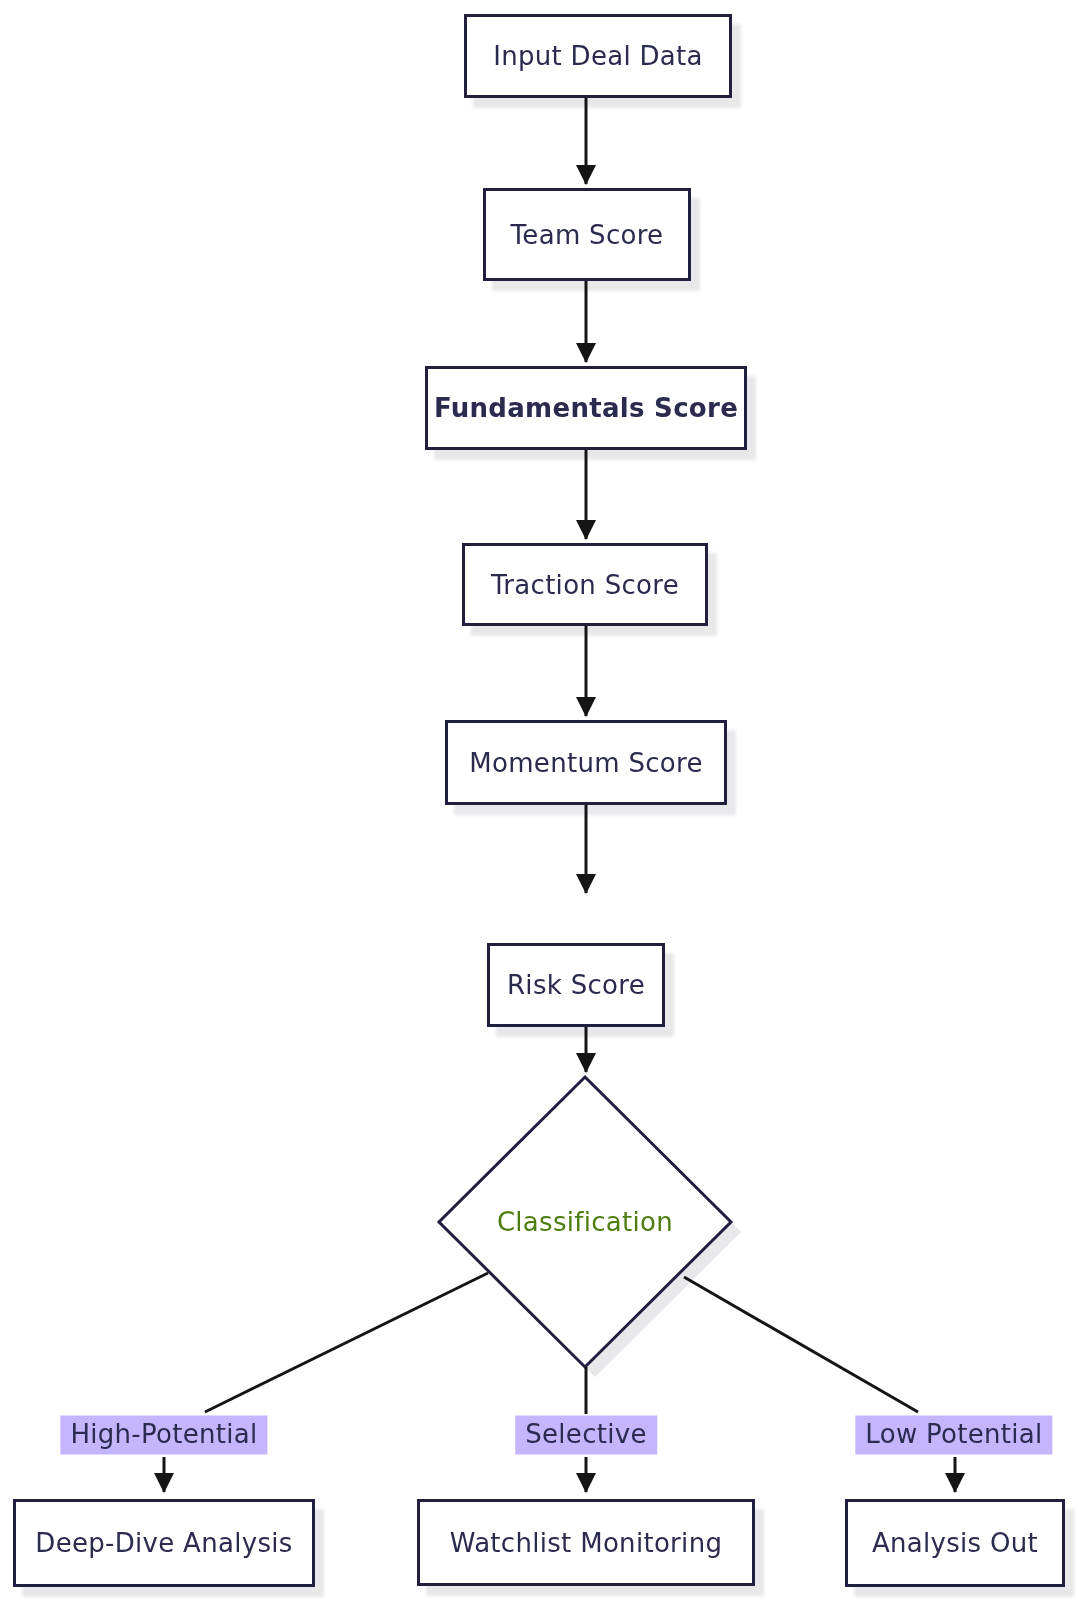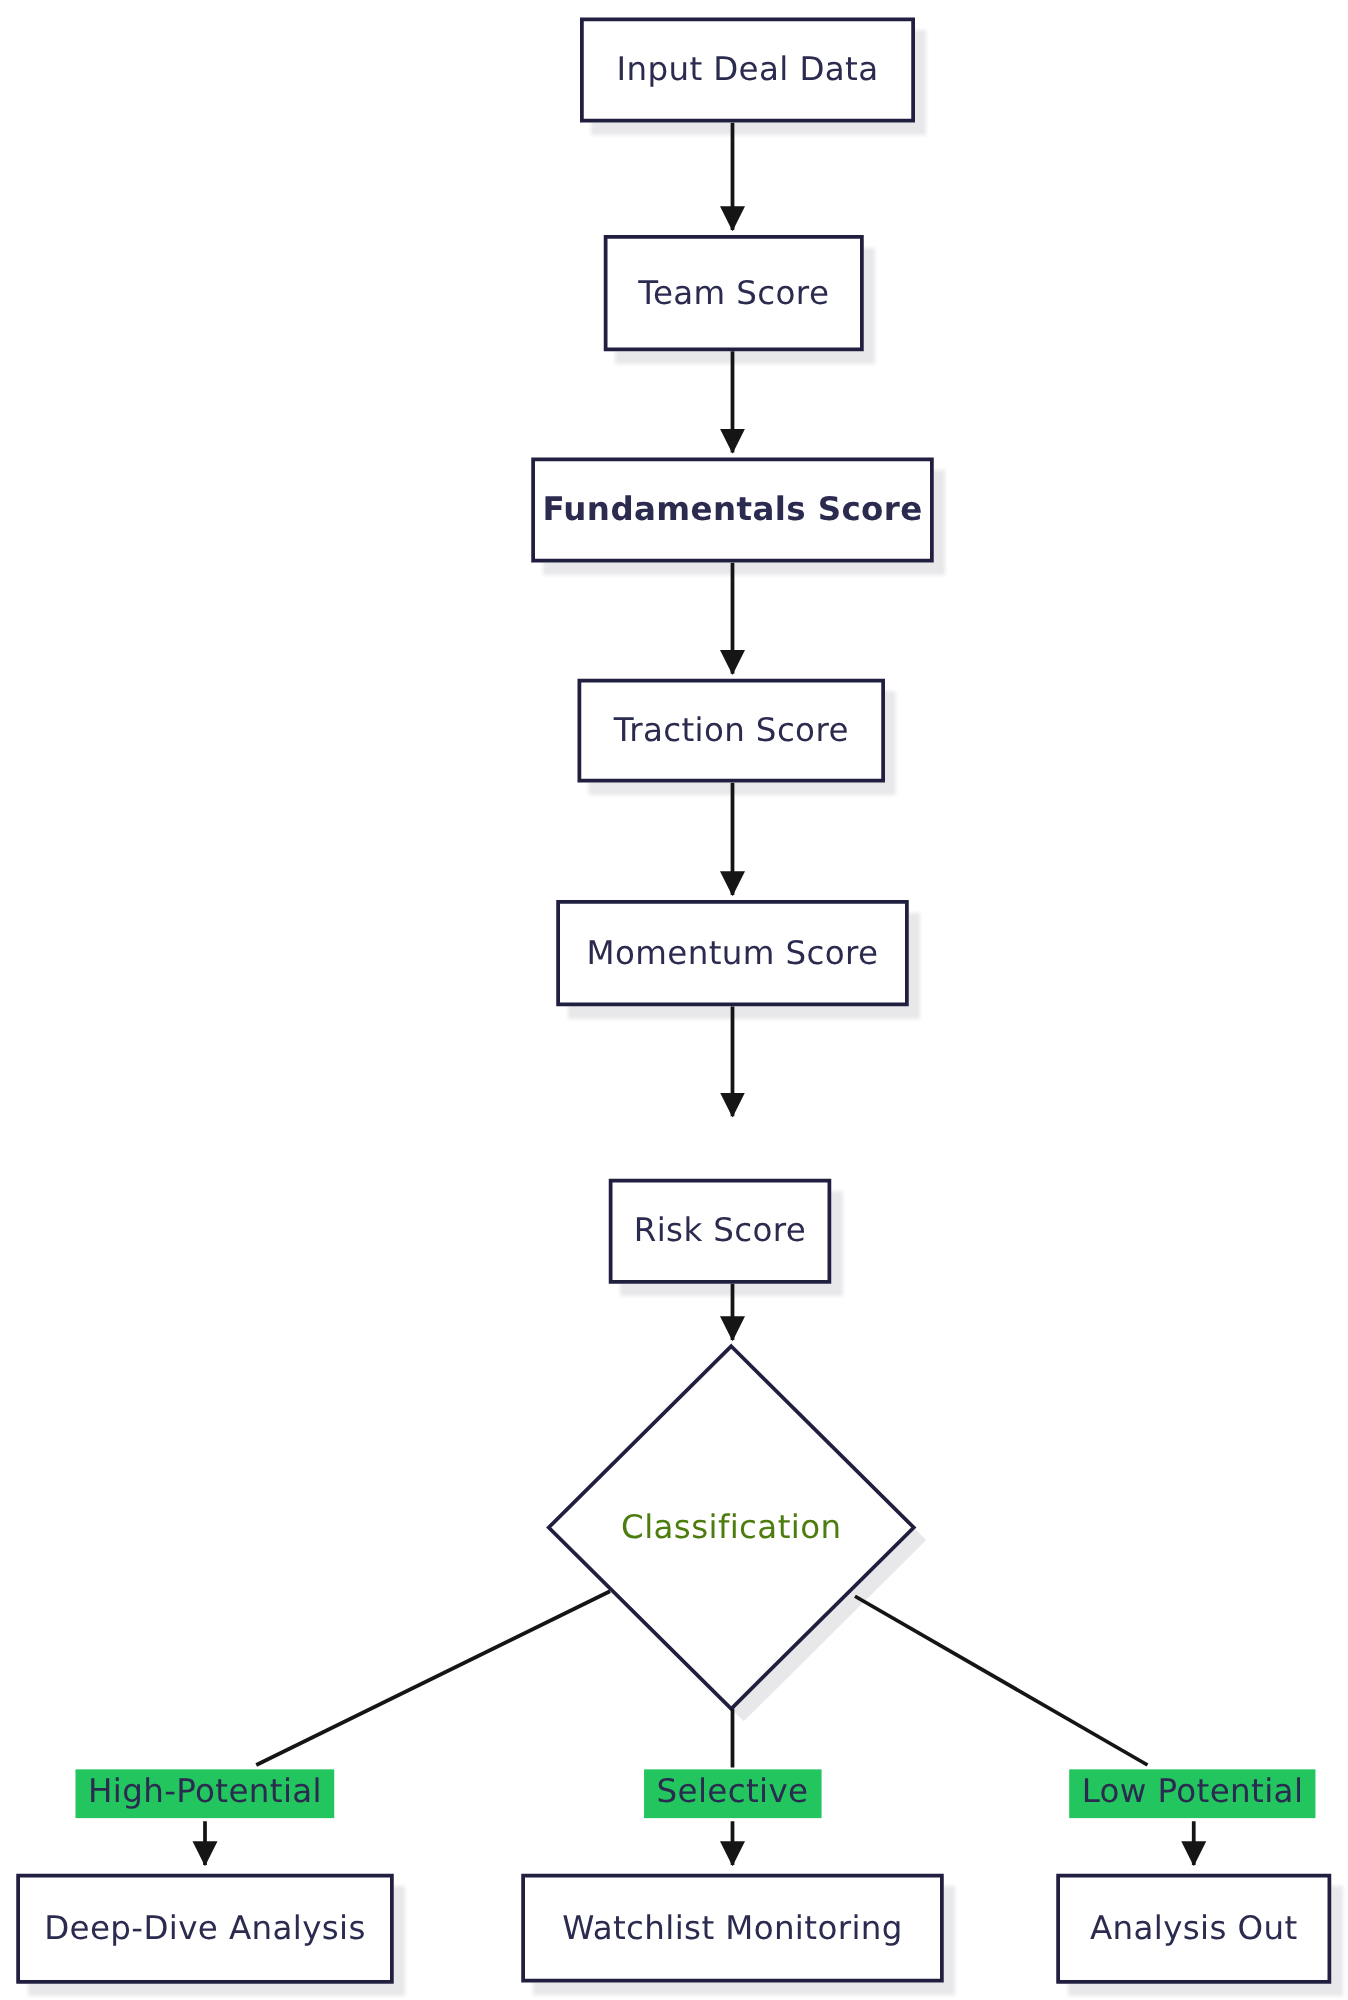--- a/index.html
+++ b/index.html
@@ -48,21 +48,21 @@
     width: 260px; height: 44px;
     display: flex; align-items: center; justify-content: center;
     color: #4d7c0f;
     font-size: 26px;
     letter-spacing: 0.3px;
     white-space: nowrap;
   }
   .branch-label {
     position: absolute;
     transform: translate(-50%, -50%);
-    background: #22c55e;
+    background: #c4b5fd;
     color: #2b2b50;
     font-size: 26px;
     letter-spacing: 0.3px;
     padding: 3px 10px 6px 10px;
     white-space: nowrap;
   }
   .bl-high      { left: 164px; top: 1435px; }
   .bl-selective { left: 586px; top: 1435px; }
   .bl-low       { left: 954px; top: 1435px; }
 

